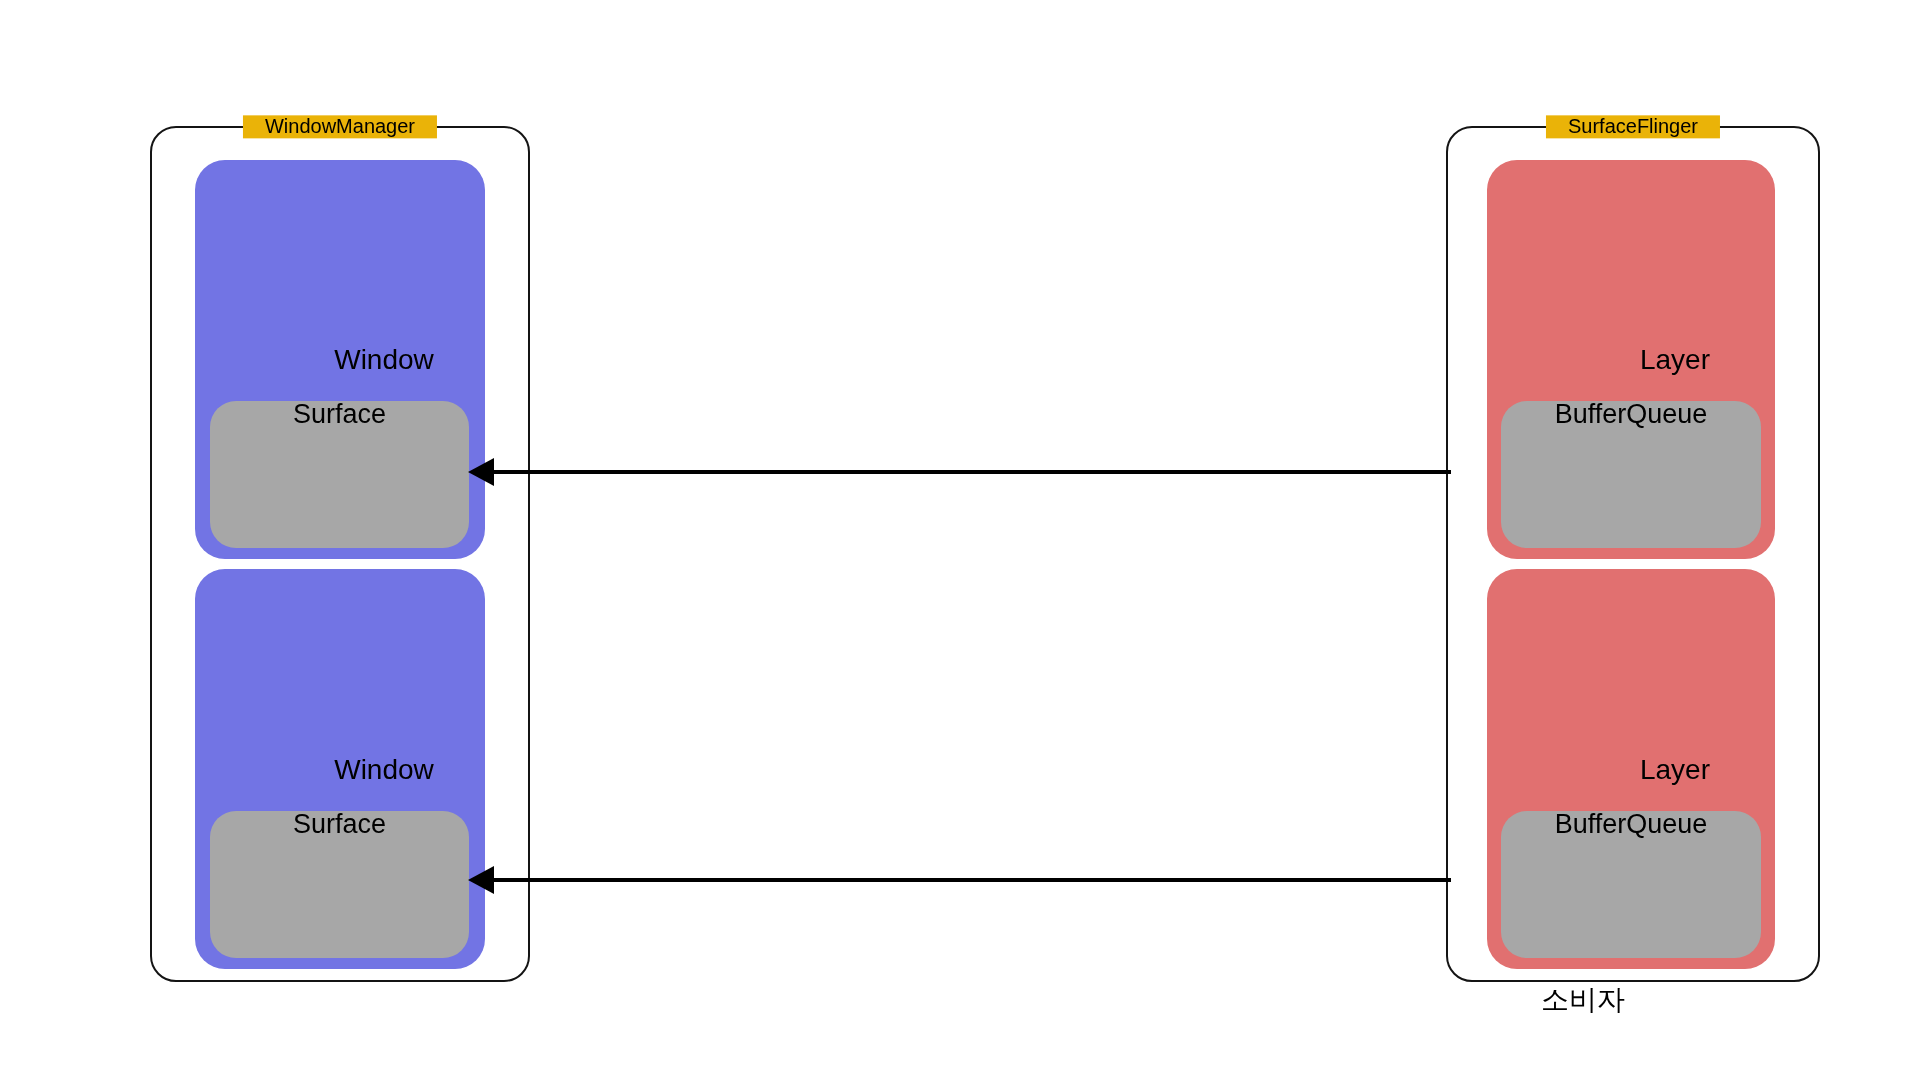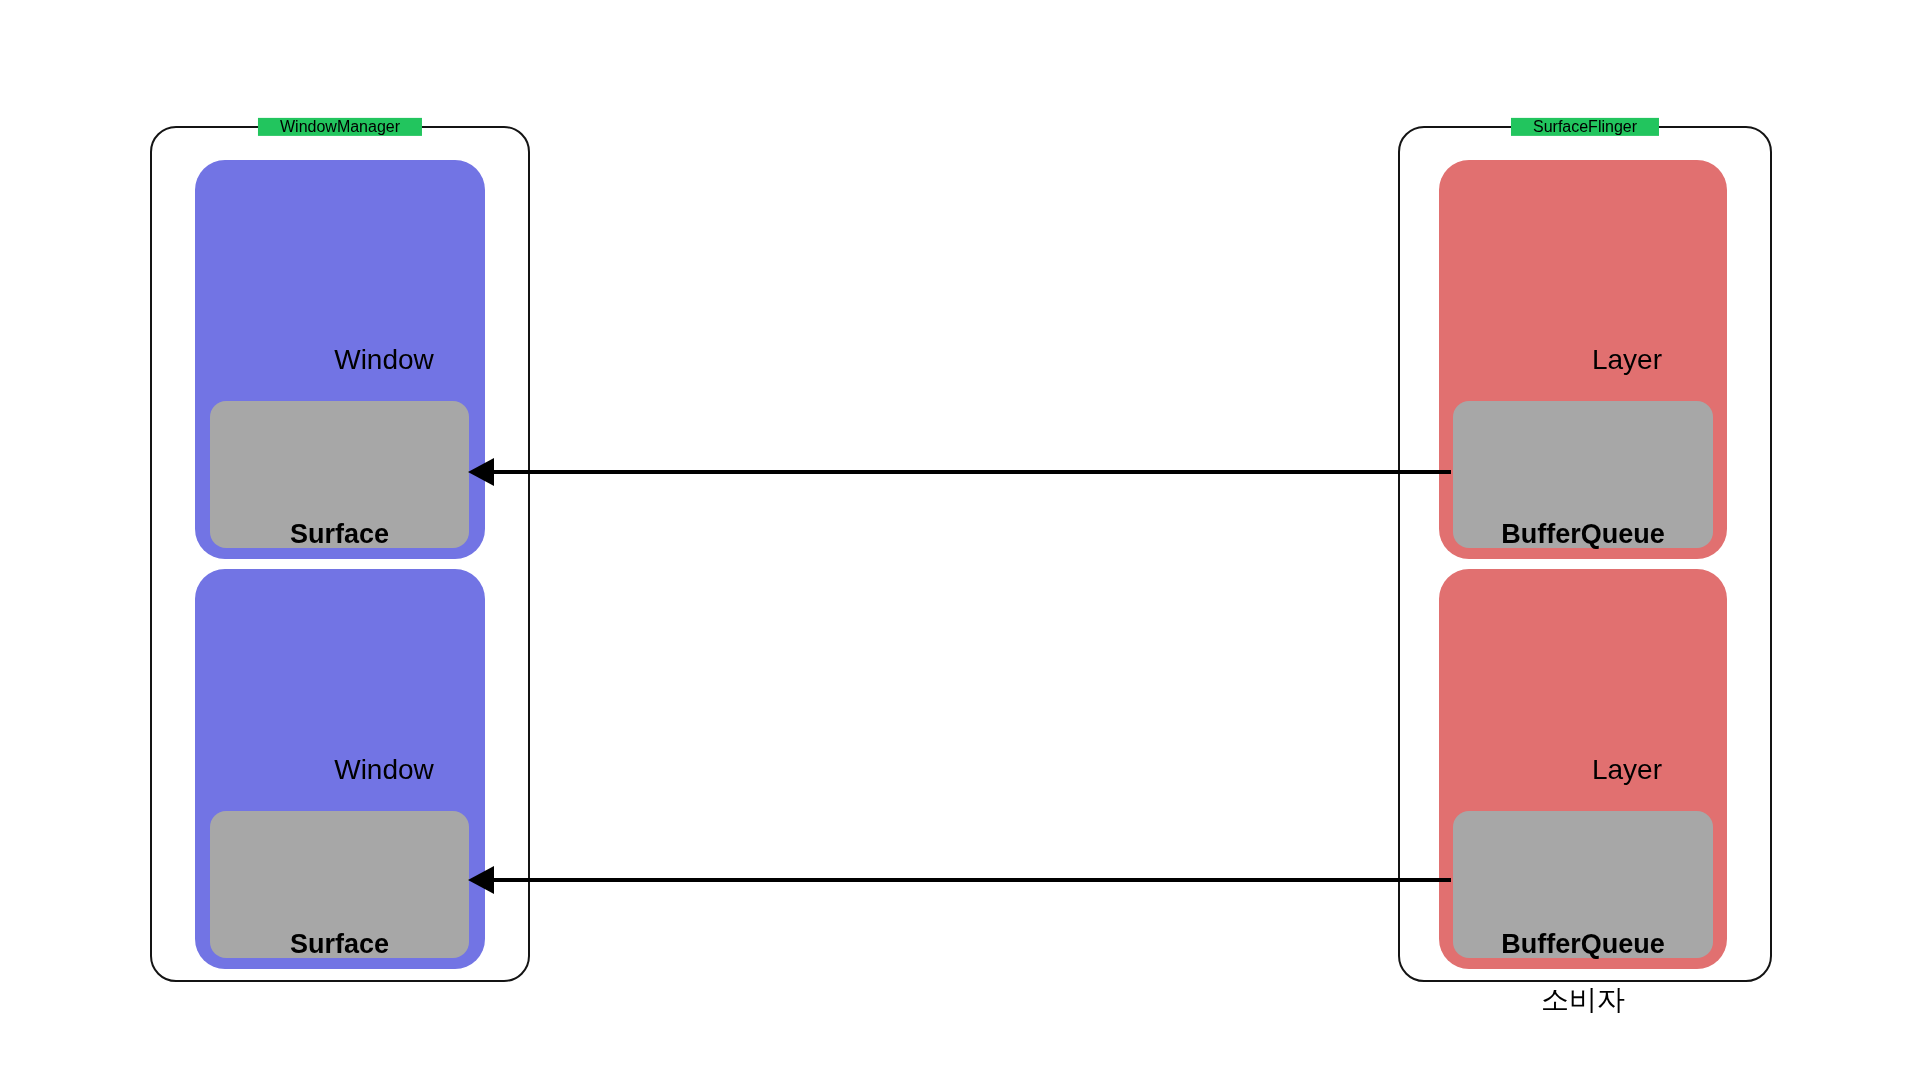--- a/index.html
+++ b/index.html
@@ -24,46 +24,45 @@
   .group-box {
     position: absolute;
     border: 2px solid #141414;
     border-radius: 26px;
   }
   .group-legend {
     position: absolute;
     top: 0;
     left: 50%;
     transform: translate(-50%, -55%);
-    background: #22c55e;
+    background: #eab308;
     padding: 0 22px;
-    font-size: 16px;
+    font-size: 20px;
     white-space: nowrap;
     line-height: 1.15;
   }
   .big-box {
     position: absolute;
     border-radius: 30px;
   }
   .big-box-label {
     position: absolute;
     left: 0;
     width: 100%;
     text-align: center;
     font-size: 28px;
     line-height: 1;
     padding-left: 44px;
   }
   .inner-box {
     position: absolute;
-    border-radius: 16px;
+    border-radius: 26px;
     display: flex;
-    align-items: flex-end;
+    align-items: flex-start;
     justify-content: center;
-    font-weight: bold;
   }
   .inner-box-label {
     font-size: 27px;
     line-height: 1;
   }
   .role-label {
     position: absolute;
     text-align: center;
     font-size: 28px;
     font-weight: 500;
@@ -108,21 +107,21 @@
 
     <div class="big-box" style="left: 43px; top: 441px; width: 290px; height: 400px; background-color: rgb(114, 116, 228);">
       <div class="big-box-label" style="top:187px;">Window</div>
       <div class="inner-box" style="left: 15px; top: 242px; width: 259px; height: 147px; background-color: rgb(167, 167, 167);">
         <span class="inner-box-label">Surface</span>
       </div>
     </div>
   </div>
 
 
-  <div class="group-box" style="left:1398px; top:126px; width:370px; height:852px;">
+  <div class="group-box" style="left:1446px; top:126px; width:370px; height:852px;">
     <div class="group-legend">SurfaceFlinger</div>
 
     <div class="big-box" style="left: 39px; top: 32px; width: 288px; height: 399px; background-color: rgb(225, 112, 112);">
       <div class="big-box-label" style="top:186px;">Layer</div>
       <div class="inner-box" style="left: 14px; top: 241px; width: 260px; height: 147px; background-color: rgb(167, 167, 167);">
         <span class="inner-box-label">BufferQueue</span>
       </div>
     </div>
 
     <div class="big-box" style="left: 39px; top: 441px; width: 288px; height: 400px; background-color: rgb(225, 112, 112);">

